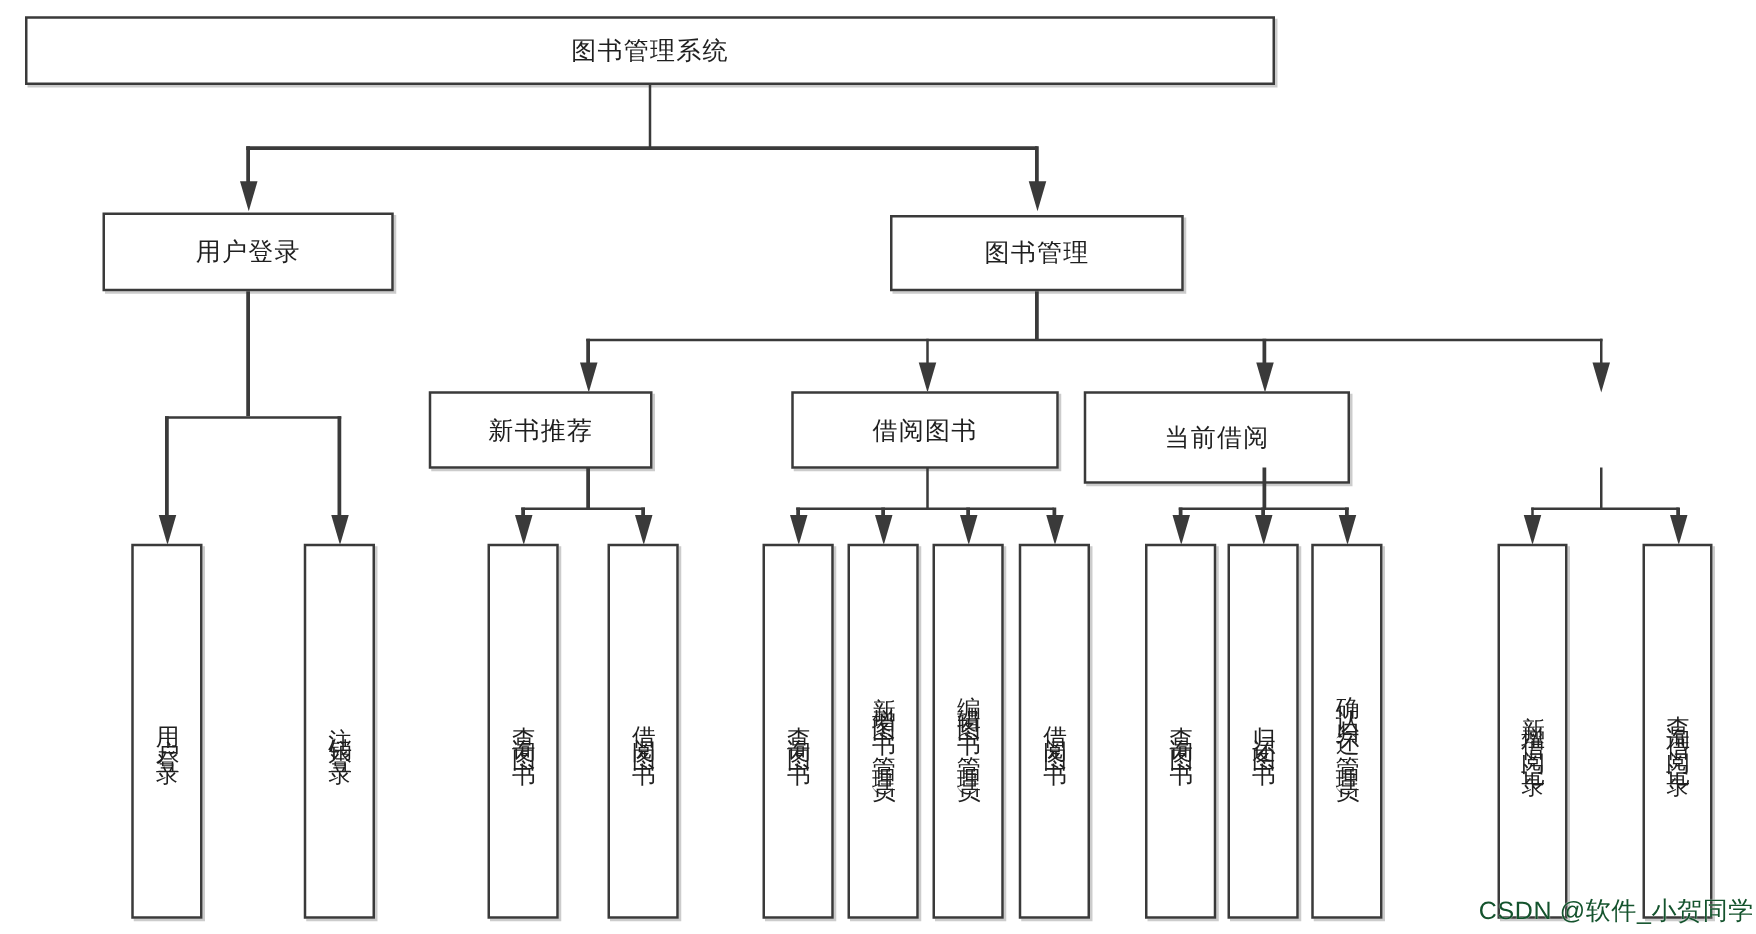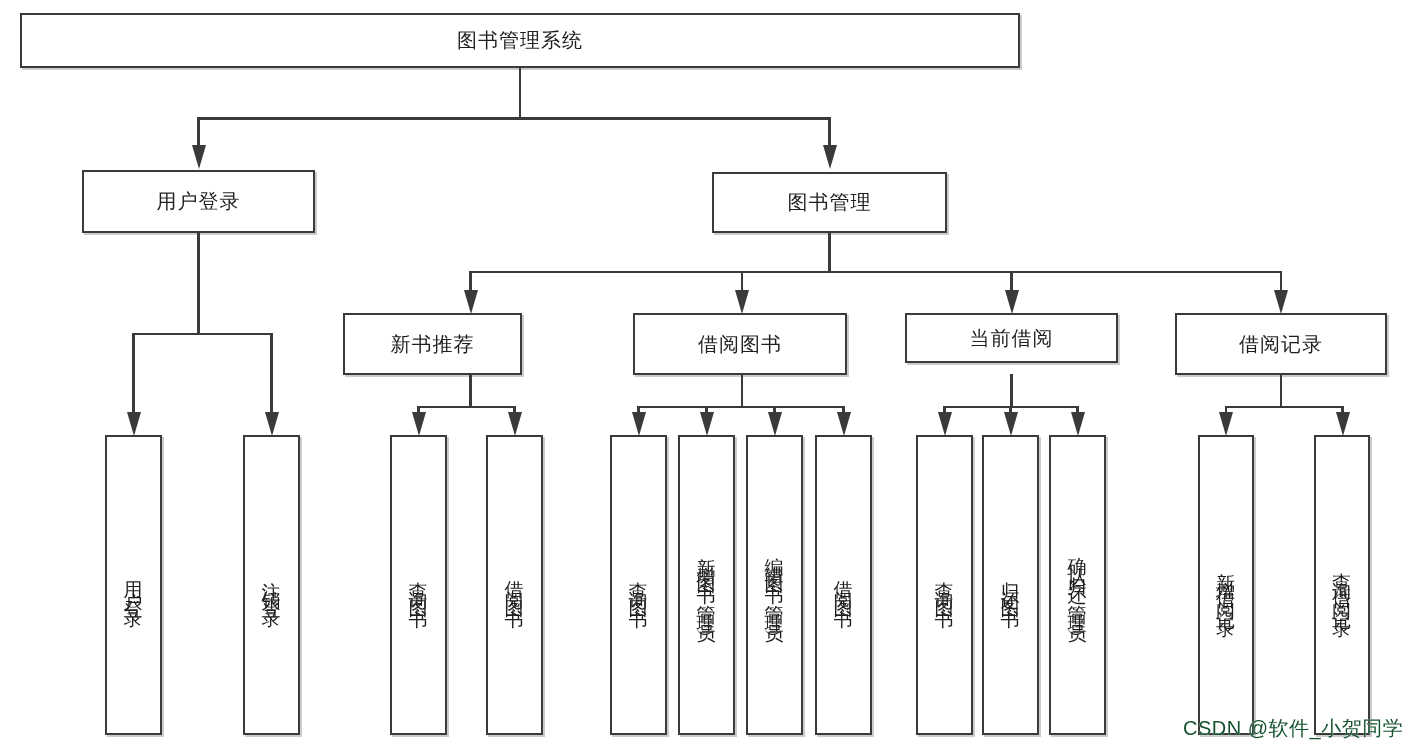--- a/index.html
+++ b/index.html
@@ -93,25 +93,22 @@
   <div class="arrow" style="left:735px;top:290px;"></div>
   <div class="arrow" style="left:1004.5px;top:290px;"></div>
   <div class="arrow" style="left:1274px;top:290px;"></div>
 
   <div class="box" style="left:343px;top:313px;width:179px;height:62px;">
     <span class="hlabel">新书推荐</span>
   </div>
   <div class="box" style="left:633px;top:313px;width:214px;height:62px;">
     <span class="hlabel">借阅图书</span>
   </div>
-  <div class="box" style="left:905px;top:313px;width:213px;height:50px;">
+  <div class="box" style="left:867px;top:313px;width:213px;height:74px;">
     <span class="hlabel">当前借阅</span>
-  </div>
-  <div class="box" style="left:1175px;top:313px;width:212px;height:62px;">
-    <span class="hlabel">借阅记录</span>
   </div>
 
   <div class="vline" style="left:469.25px;top:374px;height:33px;"></div>
   <div class="hline" style="left:417.25px;top:405.5px;width:98.5px;"></div>
   <div class="vline" style="left:417.25px;top:406px;height:7px;"></div>
   <div class="vline" style="left:513.25px;top:406px;height:7px;"></div>
   <div class="arrow" style="left:411.5px;top:412px;"></div>
   <div class="arrow" style="left:507.5px;top:412px;"></div>
 
   <div class="vline" style="left:740.75px;top:374px;height:33px;"></div>

